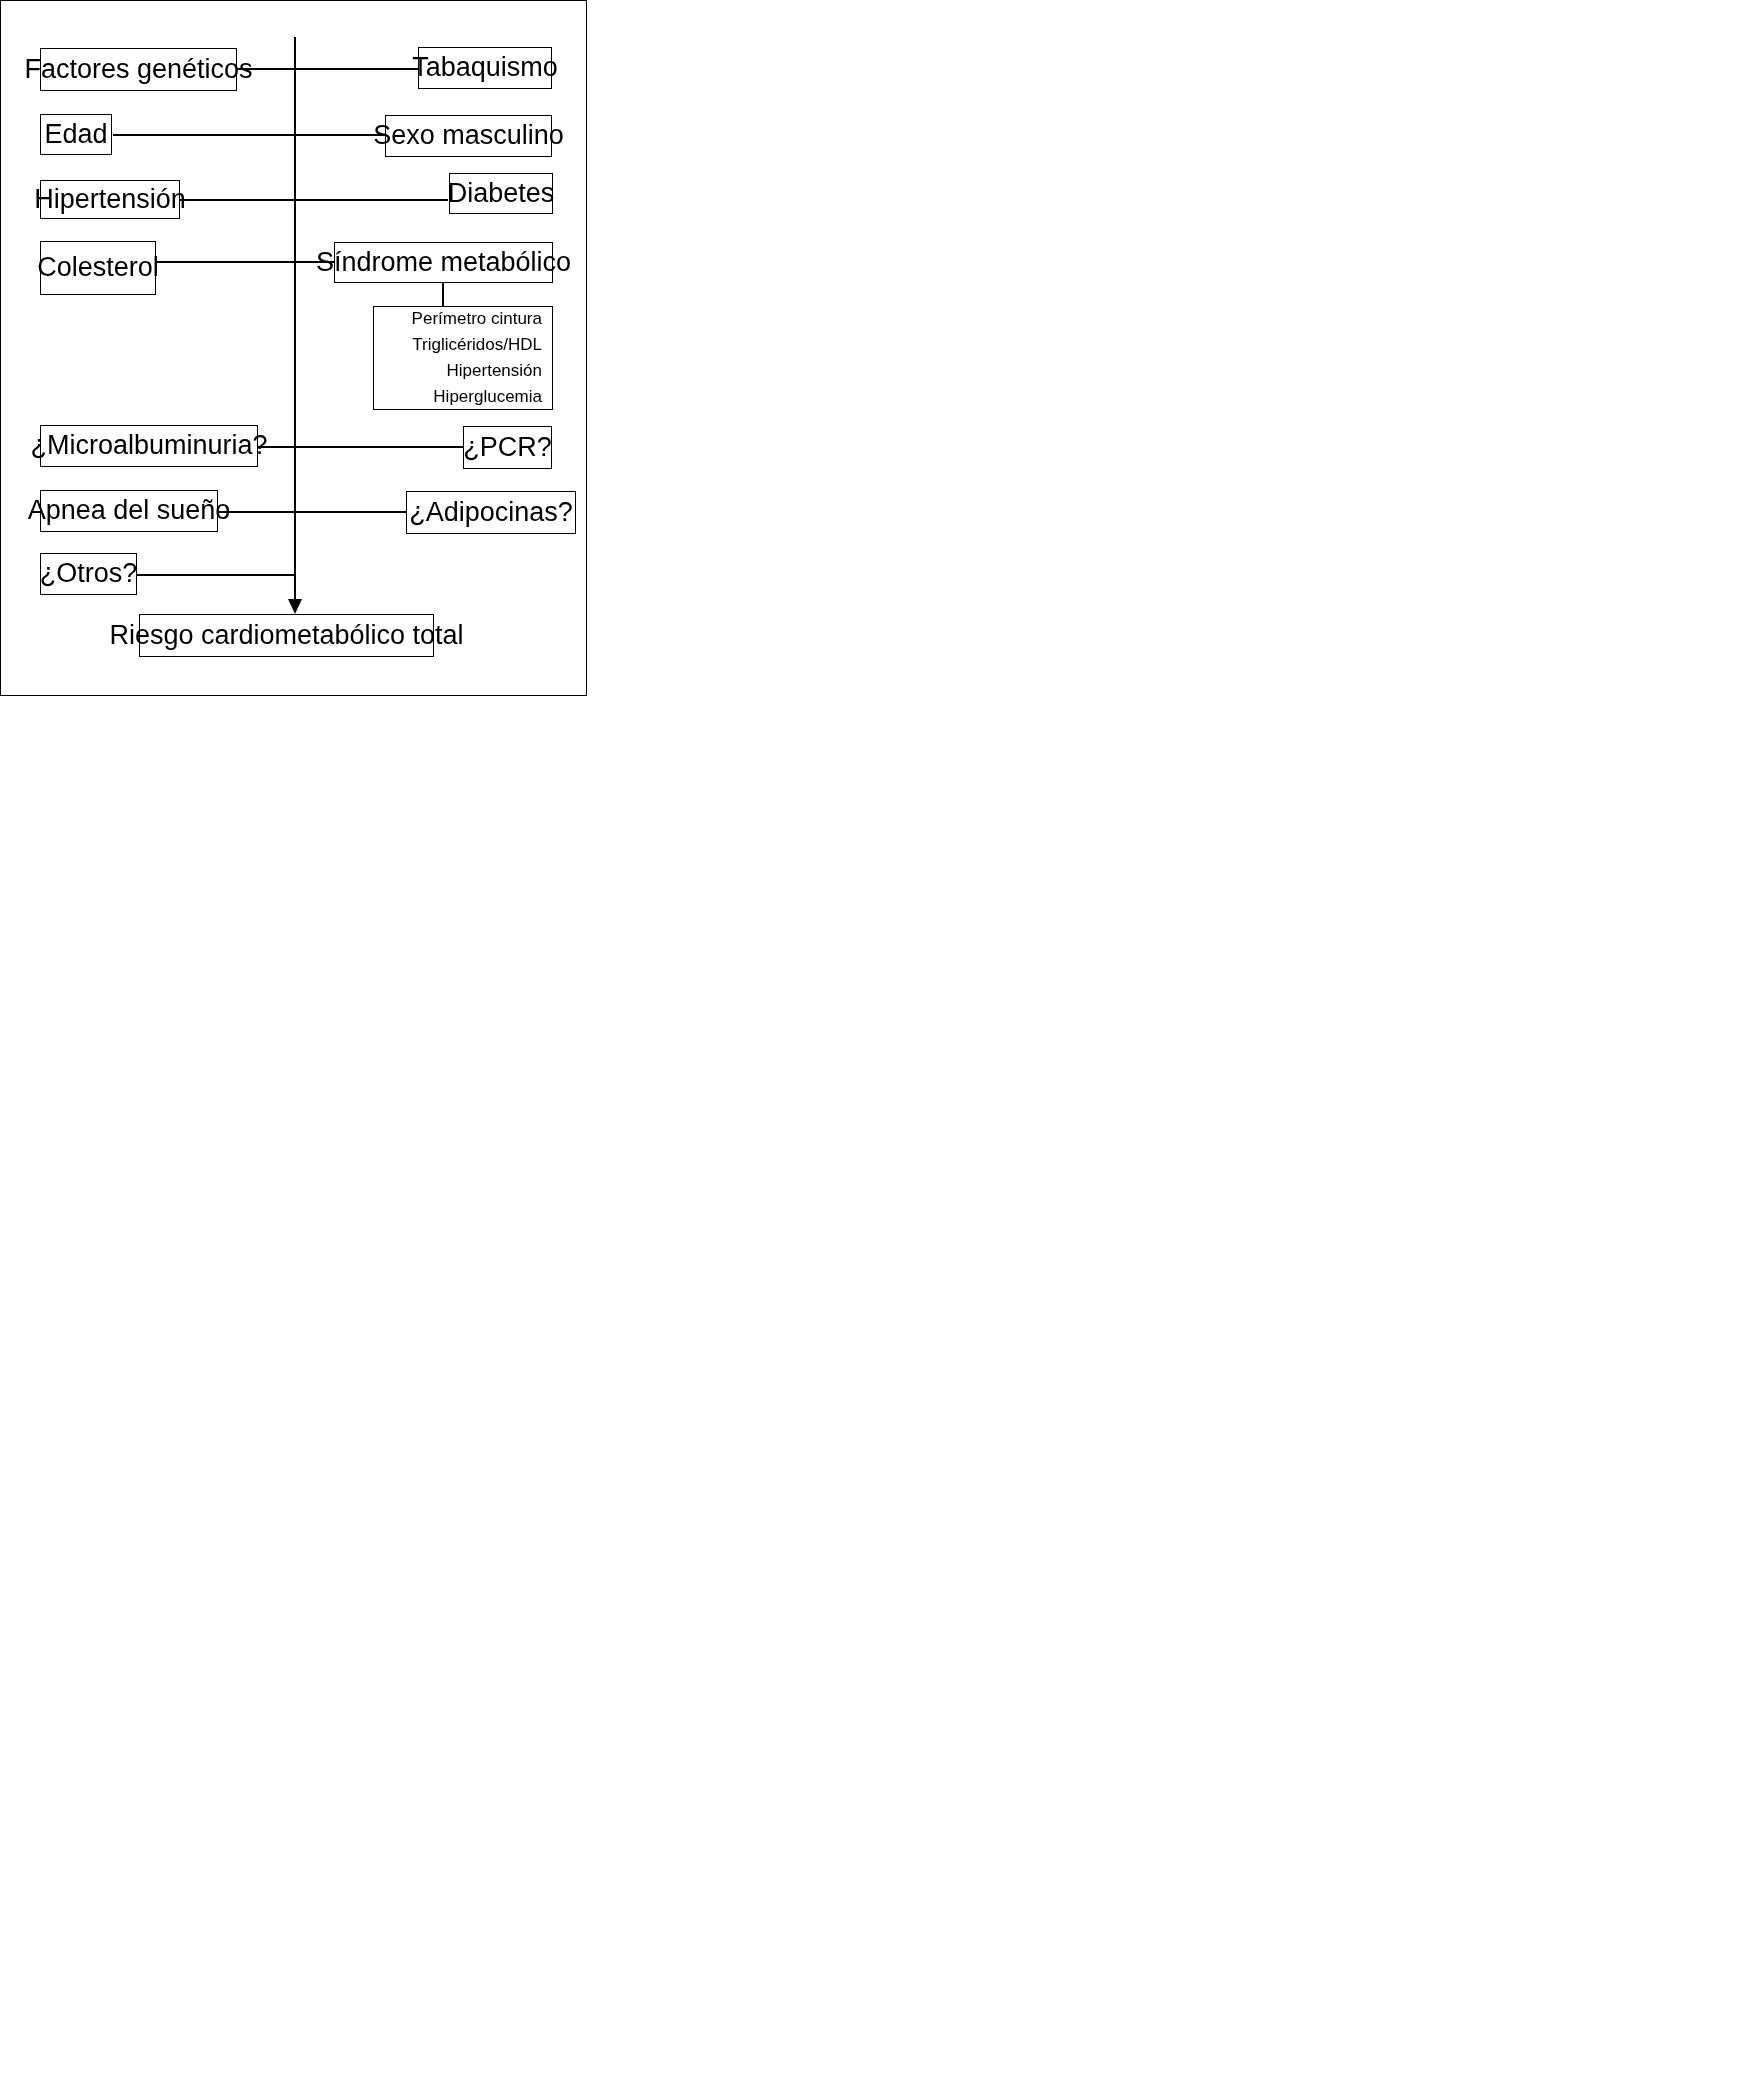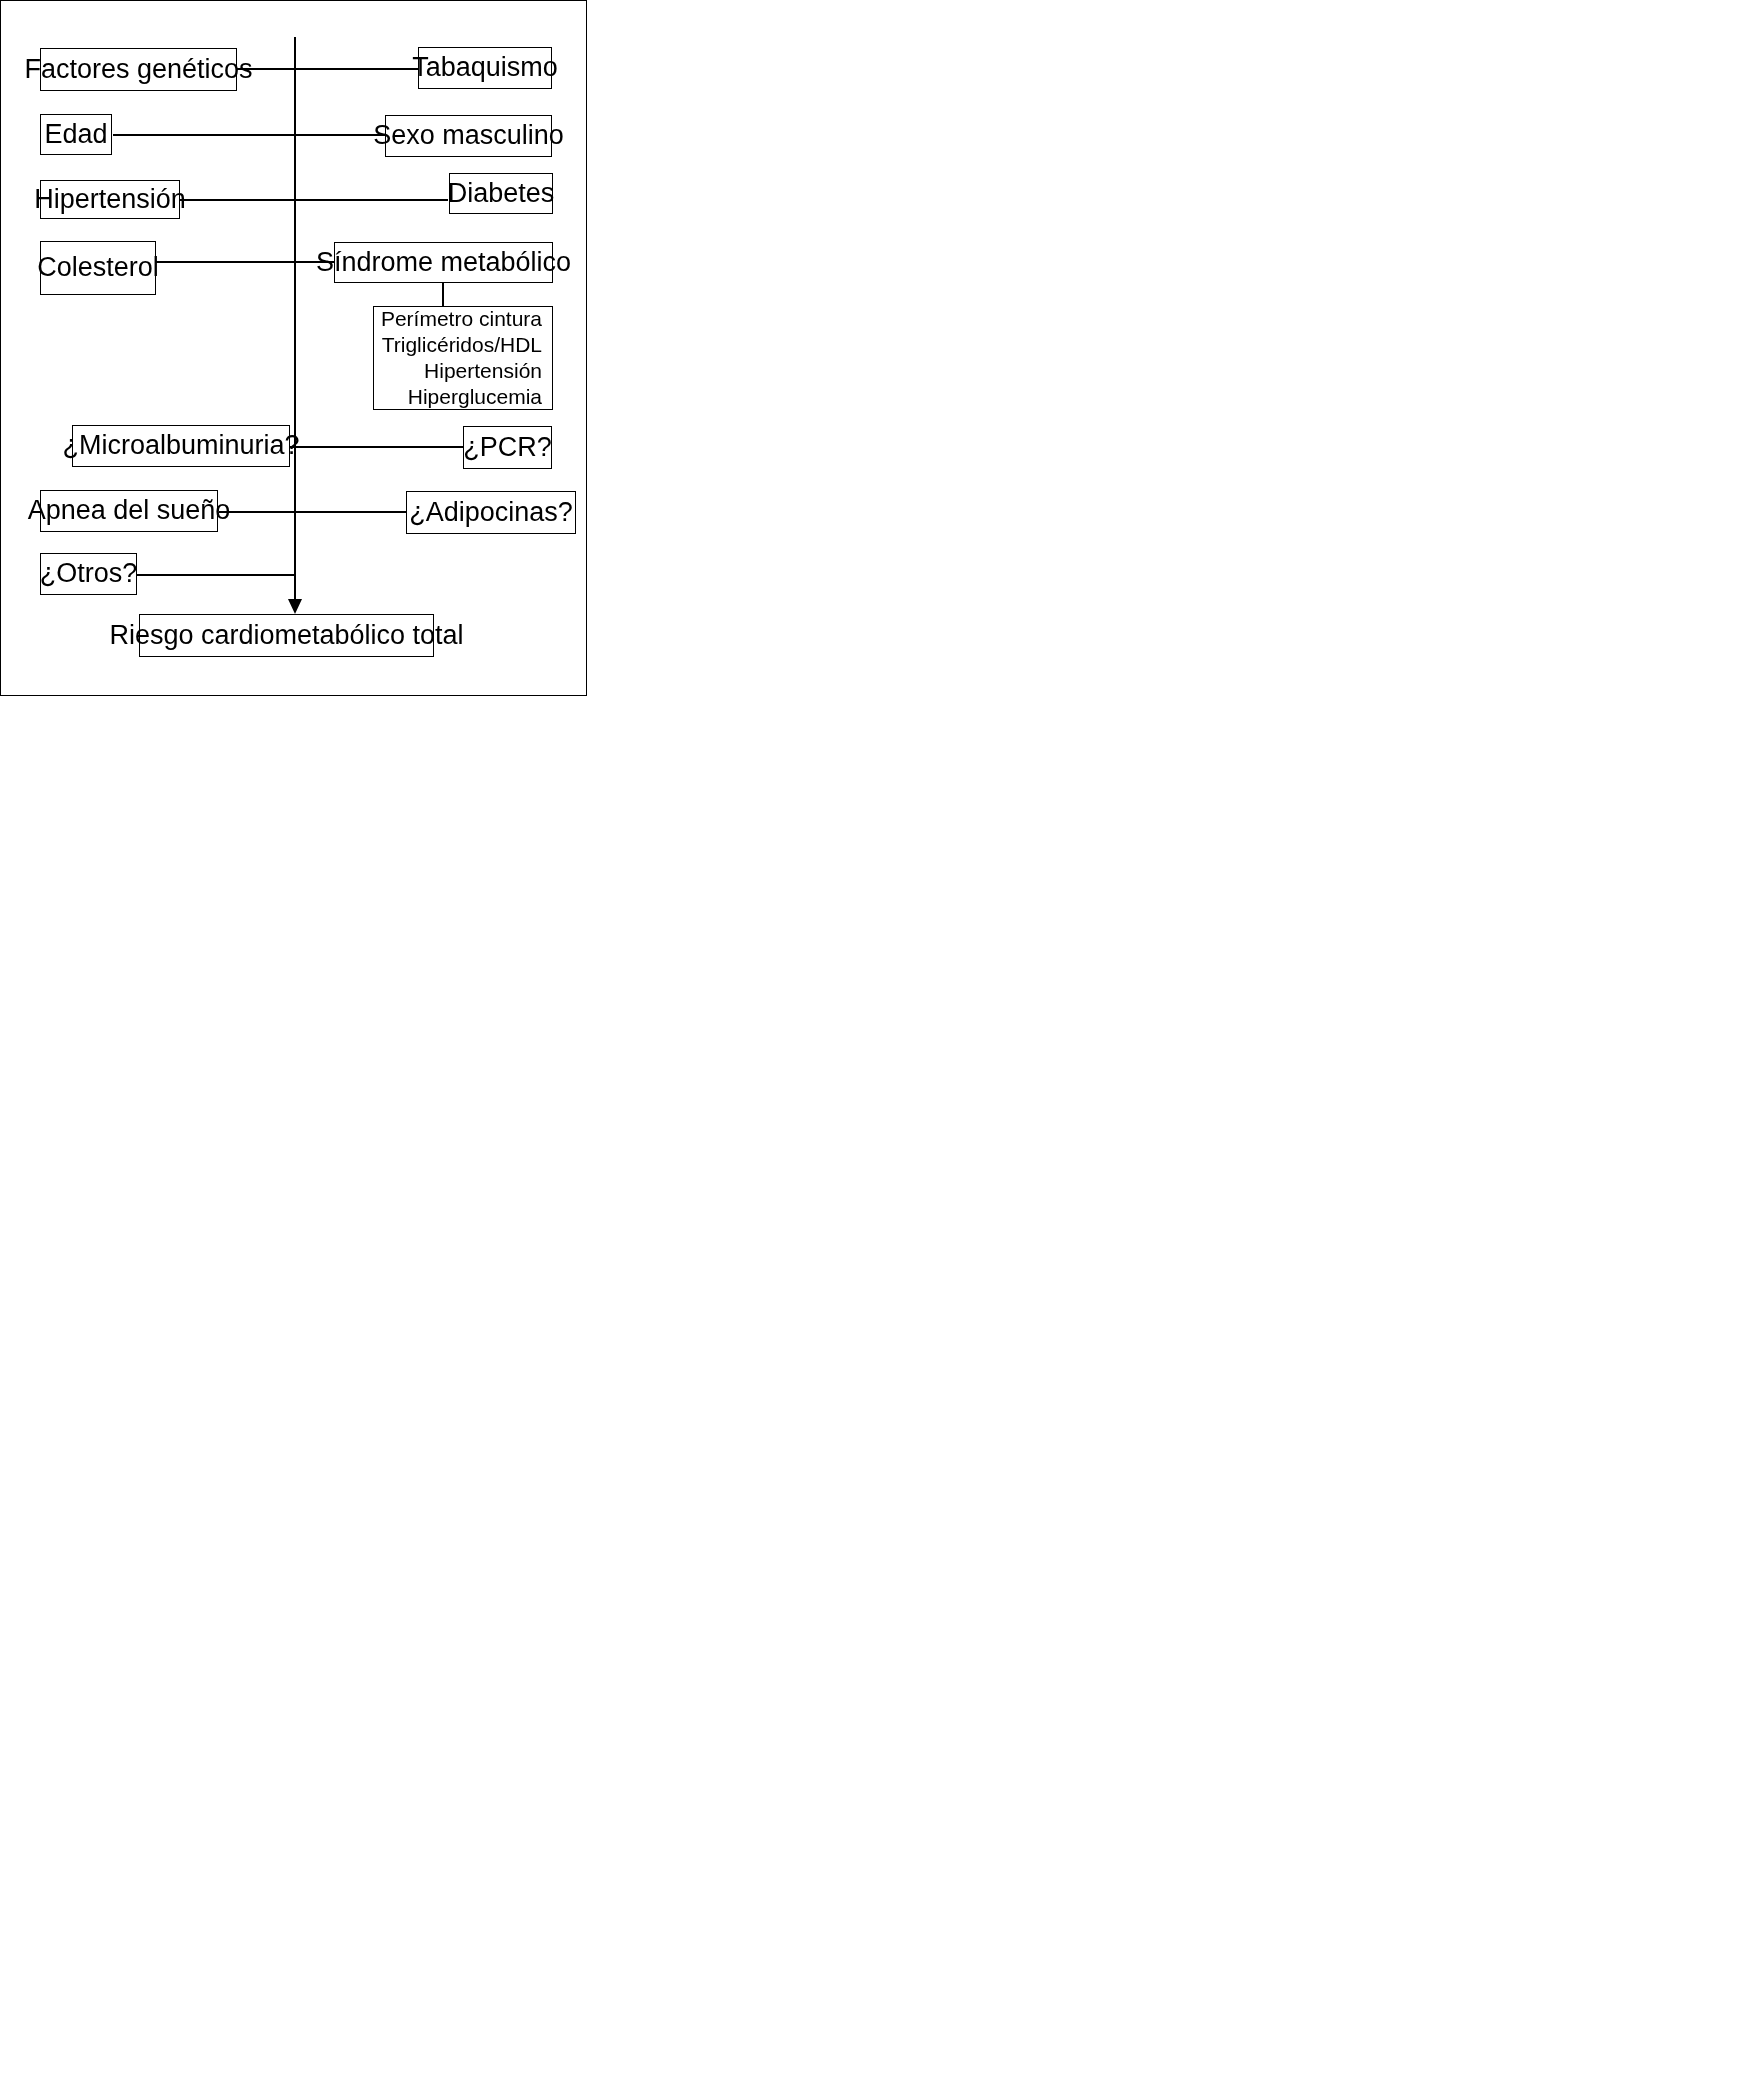--- a/index.html
+++ b/index.html
@@ -26,21 +26,21 @@
     line-height: 1.1;
     white-space: nowrap;
     z-index: 2;
   }
   .box.right-align {
     justify-content: flex-end;
     white-space: normal;
     text-align: right;
     padding-right: 10px;
     line-height: 26px;
-    font-size: 21px;
+    font-size: 17px;
   }
   .hline {
     position: absolute;
     height: 1.7px;
     background: #000000;
     z-index: 1;
   }
   .vline {
     position: absolute;
     width: 1.7px;
@@ -80,21 +80,21 @@
   </div>
   <div class="box" style="left:39px; top:113px; width:72px; height:41px;">
     <span>Edad</span>
   </div>
   <div class="box" style="left:39px; top:179px; width:140px; height:39px;">
     <span>Hipertensión</span>
   </div>
   <div class="box" style="left:39px; top:240px; width:116px; height:54px;">
     <span>Colesterol</span>
   </div>
-  <div class="box" style="left:39px; top:424px; width:218px; height:42px;margin-left:32px;">
+  <div class="box" style="left:39px; top:424px; width:218px; height:42px;">
     <span>¿Microalbuminuria?</span>
   </div>
   <div class="box" style="left:39px; top:489px; width:178px; height:42px;">
     <span>Apnea del sueño</span>
   </div>
   <div class="box" style="left:39px; top:552px; width:97px; height:42px;">
     <span>¿Otros?</span>
   </div>
 
   <div class="box" style="left:417px; top:46px; width:134px; height:42px;">

